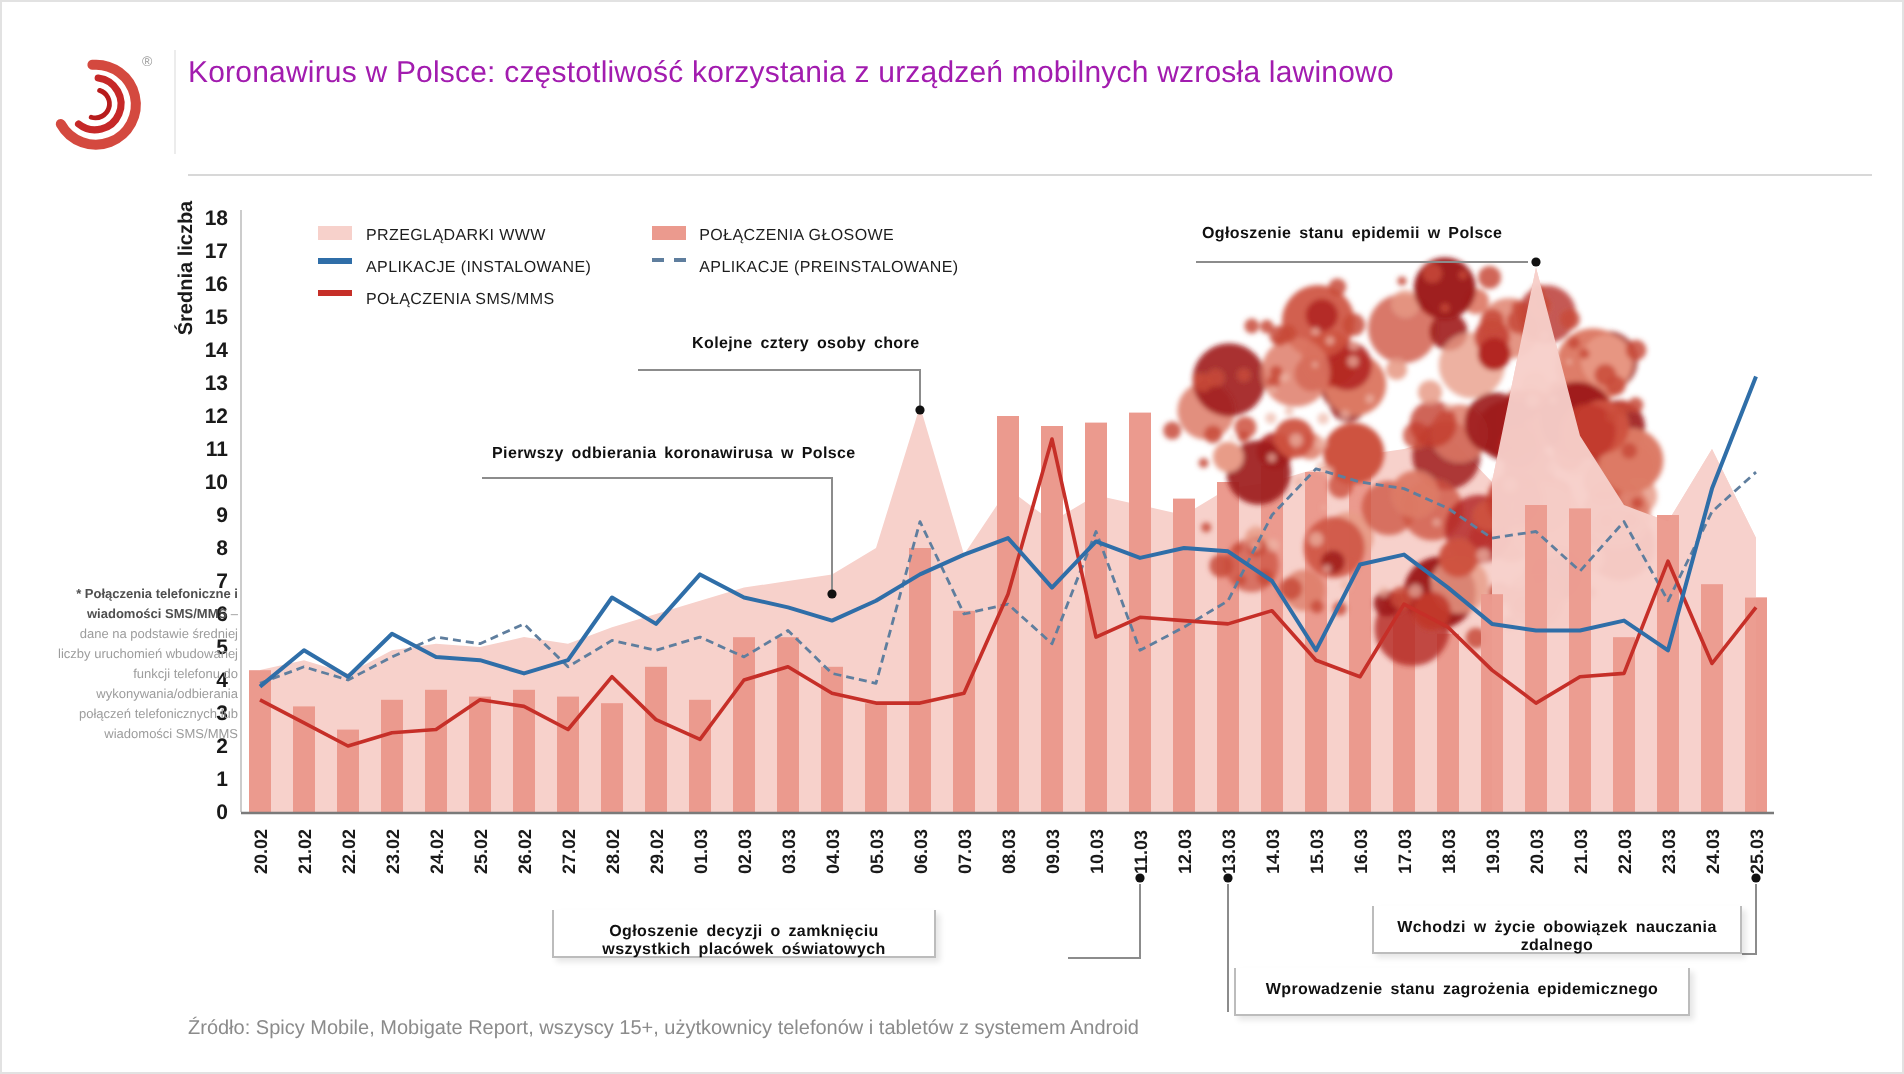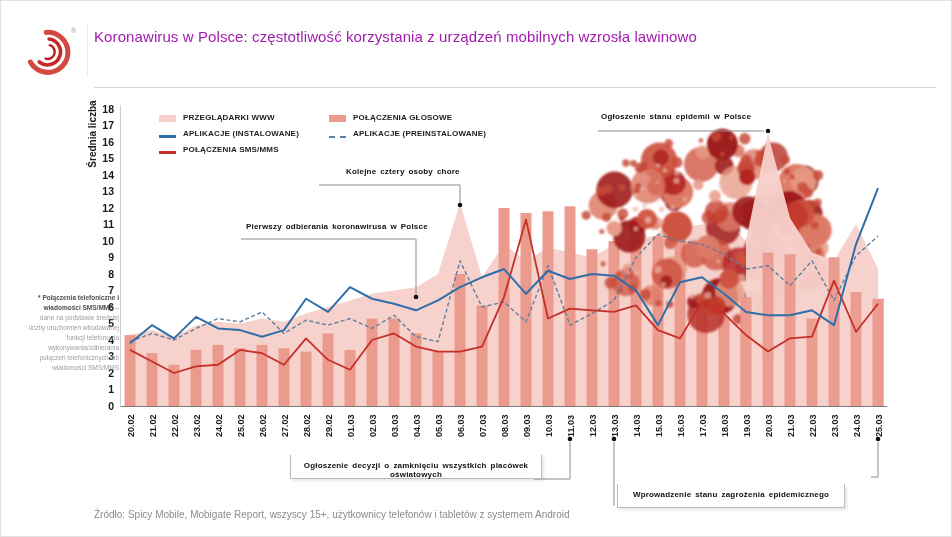--- a/index.html
+++ b/index.html
@@ -6,21 +6,21 @@
   .page{position:relative;width:952px;height:537px;background:#fff;border:1px solid #e2e2e2;
         box-sizing:border-box;overflow:hidden;font-family:"Liberation Sans",sans-serif}
   .title{position:absolute;left:93px;top:27px;font-size:15px;font-weight:normal;color:#a21caf;letter-spacing:.1px;white-space:nowrap}
   .subtitle{position:absolute;left:93px;top:54px;font-size:10px;color:#8b8b8b;white-space:nowrap}
   .hdr-rule{position:absolute;left:93px;top:86px;width:842px;height:1px;background:#d8d8d8}
   .logo-sep{position:absolute;left:86px;top:24px;width:1px;height:52px;background:#ececec}
   .logo{position:absolute;left:18px;top:20px}
   svg.chart{position:absolute;left:0;top:0;z-index:1}
   .legend{position:absolute;left:158px;top:112px;display:flex;gap:30px;z-index:3}
   .lcol{display:flex;flex-direction:column;gap:7px}
-  .litem{display:flex;align-items:flex-end;gap:7px;font-size:8px;font-weight:bold;color:#1d1d1d;letter-spacing:.2px;white-space:nowrap}
+  .litem{display:flex;align-items:flex-start;gap:7px;font-size:8px;font-weight:normal;color:#1d1d1d;letter-spacing:.2px;white-space:nowrap}
   .sw{width:17px;height:7px;flex:none}
   .sw-line{height:3px}
   .sw-dash{height:0;border-top:2px dashed #5f7e9e;background:none!important}
   .ann{position:absolute;font-size:8px;font-weight:bold;color:#101010;letter-spacing:.2px;word-spacing:1.5px;z-index:3;white-space:nowrap}
   .annbox{white-space:normal;text-align:center;background:#fff;border:1px solid #bcbcbc;border-top:none;
           padding:6px 5px 5px;box-shadow:2px 2px 3px rgba(0,0,0,.10);box-sizing:border-box}
   .footnote{position:absolute;left:28px;top:292px;width:90px;font-size:6.5px;line-height:1.55;color:#9c9c9c;text-align:right;z-index:3}
   .footnote b{color:#4f4f4f}
   .source{position:absolute;left:93px;top:508px;font-size:10px;color:#8b8b8b;z-index:3}
 </style>
@@ -395,21 +395,22 @@
       <div class="litem">
         <span class="sw sw-dash" style="border-top-color: rgb(95, 126, 158);"></span>
         <span>APLIKACJE (PREINSTALOWANE)</span>
       </div>
     </div>
   </div>
 
   <div class="ann" style="left:245px;top:221px">Pierwszy odbierania koronawirusa w Polsce</div>
   <div class="ann" style="left:345px;top:166px">Kolejne cztery osoby chore</div>
   <div class="ann" style="left:600px;top:111px">Ogłoszenie stanu epidemii w Polsce</div>
-  <div class="ann annbox" style="left:289px;top:454px;width:252px;height:24px">Ogłoszenie decyzji o zamknięciu wszystkich placówek oświatowych</div>
+  <div class="ann annbox" style="left:275px;top:454px;width:192px;height:24px">Ogłoszenie decyzji o zamknięciu wszystkich placówek oświatowych</div>
   <div class="ann annbox" style="left:616px;top:483px;width:228px;height:24px">Wprowadzenie stanu zagrożenia epidemicznego</div>
+  <div class="ann annbox" style="left:685px;top:452px;width:185px;height:24px">Wchodzi w życie obowiązek nauczania zdalnego</div>
 
   <div class="footnote">
     <b>* Połączenia telefoniczne i wiadomości SMS/MMS</b><span> – dane na podstawie średniej liczby uruchomień wbudowanej funkcji telefonu do wykonywania/odbierania połączeń telefonicznych lub wiadomości SMS/MMS</span>
   </div>
   <div class="source">Źródło: Spicy Mobile, Mobigate Report, wszyscy 15+, użytkownicy telefonów i tabletów z systemem Android</div>
 
 </div>
 
 </body></html>

